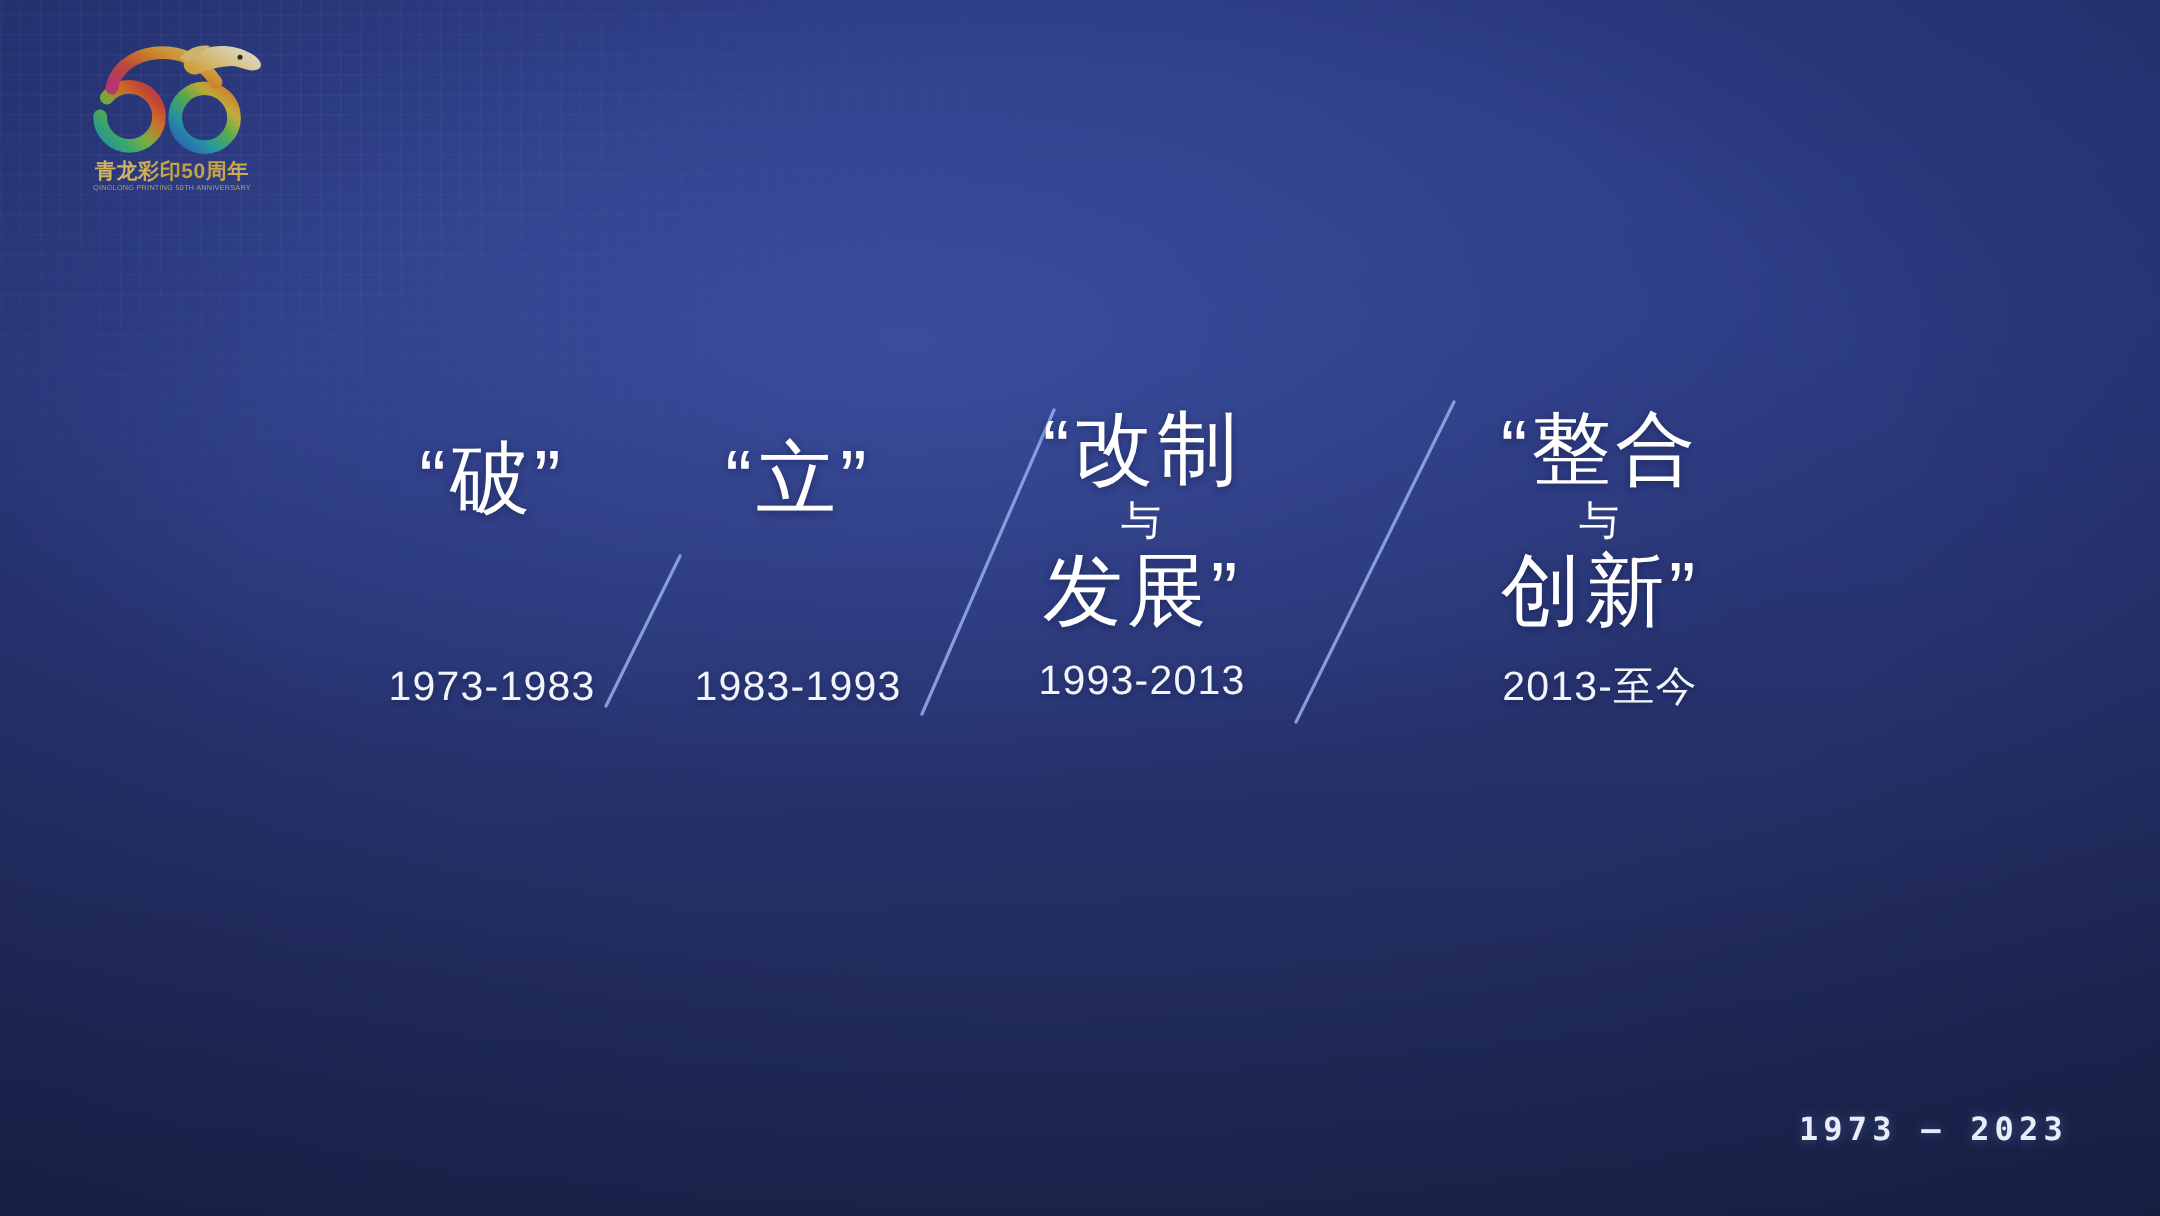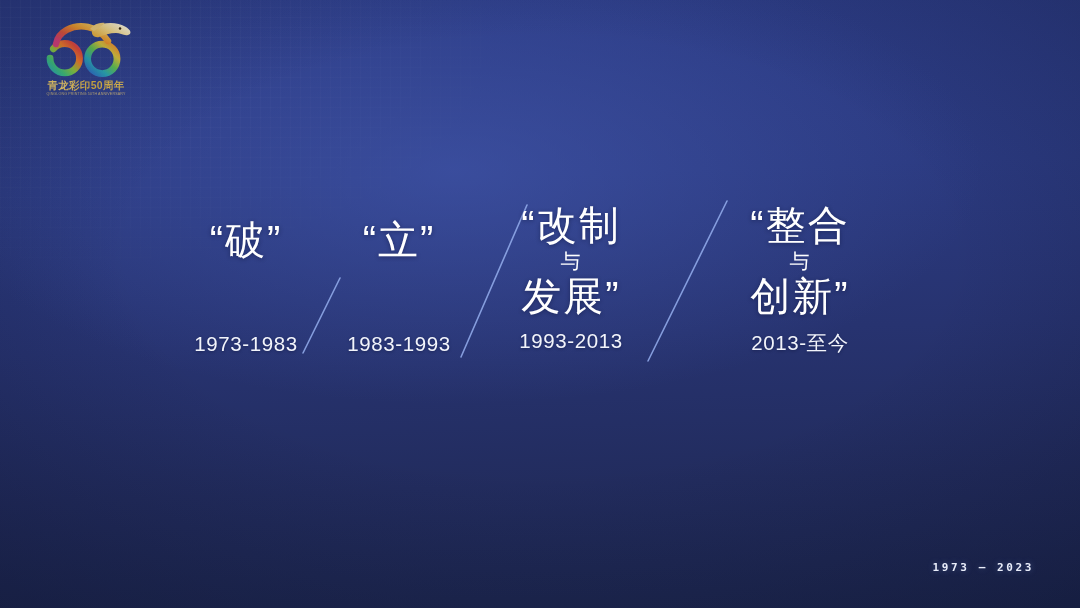--- a/index.html
+++ b/index.html
@@ -109,21 +109,21 @@
     text-shadow: 0 1px 3px rgba(10,16,48,0.4);
   }
   #slashes { position: absolute; left: 0; top: 0; }
 
   
   #footer-years {
     position: absolute;
     right: 46px;
     bottom: 34px;
     font-family: "DejaVu Sans Mono", "Liberation Mono", monospace;
-    font-size: 11px;
+    font-size: 16px;
     font-weight: bold;
     letter-spacing: 2.6px;
     color: #e9edfa;
     white-space: nowrap;
     text-shadow: 0 0 6px rgba(150,180,255,0.35);
   }
 </style>
 </head>
 <body>
 

